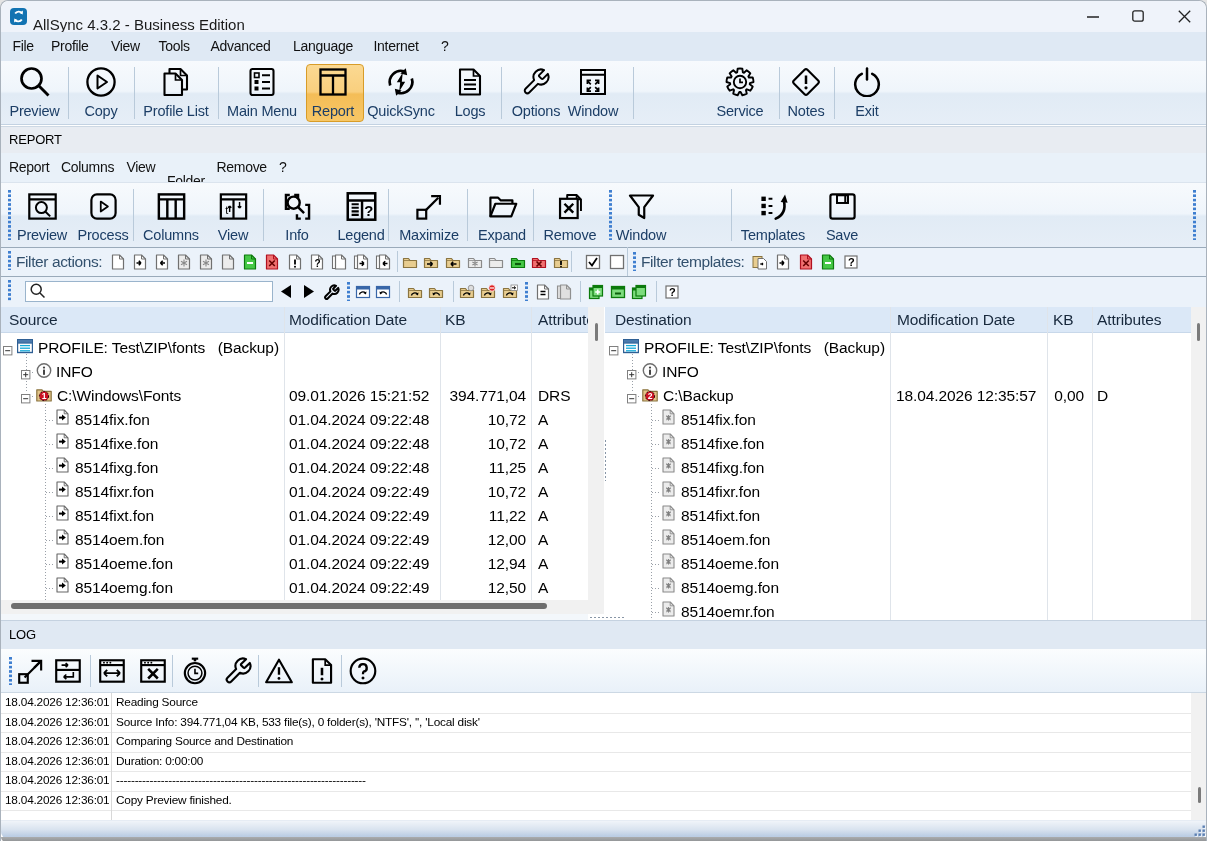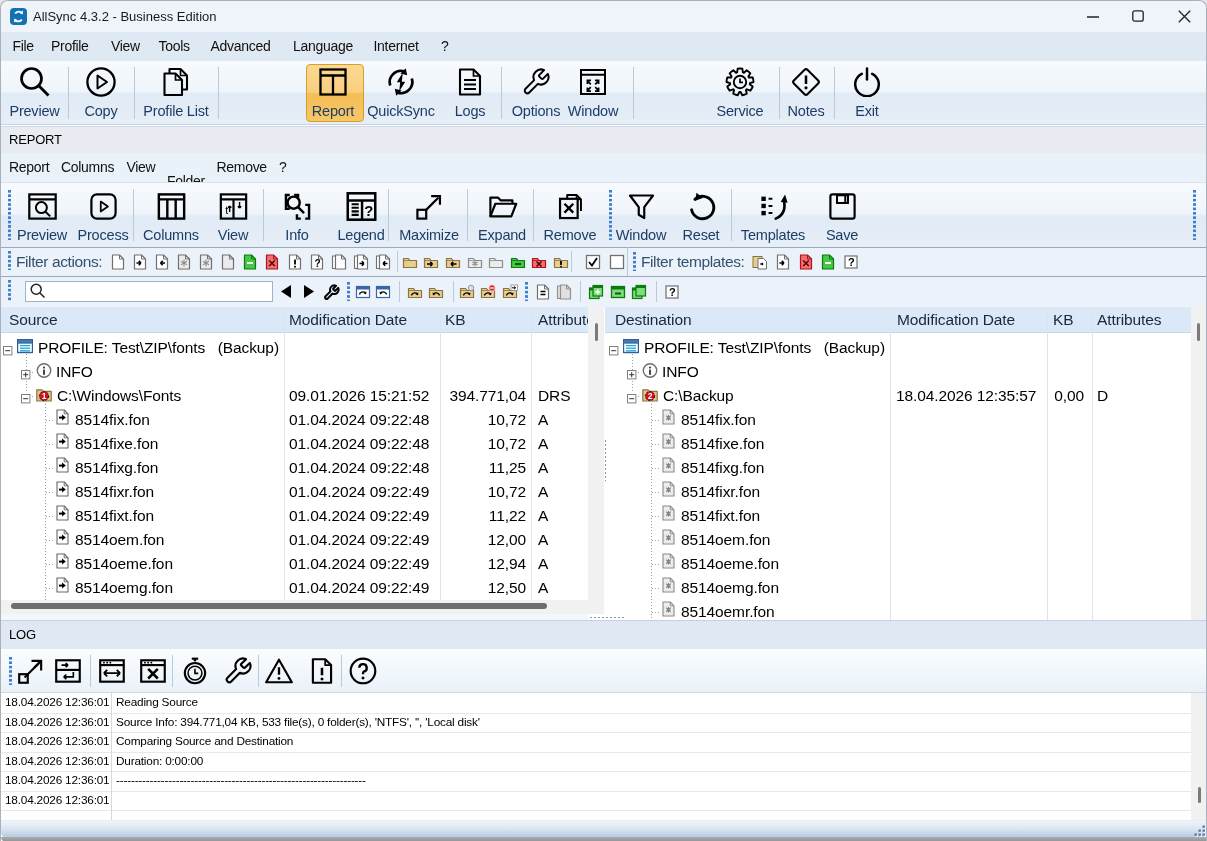--- a/index.html
+++ b/index.html
@@ -19,21 +19,21 @@
 </style></head><body>
 <div id="win">
     <div style="position:absolute;left:0px;top:0px;width:1205px;height:31px;background:#eff3fa;border-radius:8px 8px 0 0;"></div>
     <svg style="position:absolute;left:9px;top:7px;" width="17" height="17" viewBox="0 0 17 17">
       <rect width="17" height="17" rx="4" fill="#1273b2"></rect>
       <path d="M5.2 5.6 A 4.2 4.2 0 0 1 12 5.2" stroke="#fff" stroke-width="1.9" fill="none"></path>
       <path d="M12.9 2.6 L12.7 6.6 L9.4 5 Z" fill="#fff"></path>
       <path d="M11.8 11.4 A 4.2 4.2 0 0 1 5 11.8" stroke="#fff" stroke-width="1.9" fill="none"></path>
       <path d="M4.1 14.4 L4.3 10.4 L7.6 12 Z" fill="#fff"></path>
     </svg>
-    <div style="position:absolute;left:32px;top:0px;width:400px;height:31px;line-height:31px;font-size:13px;color:#1a1a1a;">AllSync 4.3.2 - Business Edition</div>
+    <div style="position:absolute;left:32px;top:8px;width:400px;height:31px;line-height:31px;font-size:15px;color:#1a1a1a;">AllSync 4.3.2 - Business Edition</div>
     <svg style="position:absolute;left:1086px;top:10px;" width="12" height="12" viewBox="0 0 12 12">
       <line x1="0" y1="6" x2="12" y2="6" stroke="#222" stroke-width="1.3"></line>
     </svg>
     <svg style="position:absolute;left:1131px;top:9px;" width="12" height="12" viewBox="0 0 12 12">
       <rect x="0.8" y="0.8" width="10.4" height="10.4" rx="2" stroke="#222" stroke-width="1.3" fill="none"></rect>
     </svg>
     <svg style="position:absolute;left:1177px;top:9px;" width="13" height="13" viewBox="0 0 13 13">
       <path d="M0.8 0.8 L12.2 12.2 M12.2 0.8 L0.8 12.2" stroke="#222" stroke-width="1.3"></path>
     </svg>
     <div style="position:absolute;left:0px;top:31px;width:1205px;height:29px;background:#dfe9f4;"></div>
@@ -63,20 +63,32 @@
     </div>
     <div class="tb-item" style="left:120px;top:66px;width:110px;">
       <svg width="30" height="30" viewBox="0 0 30 30">
         <path d="M8.5 6.5 V2 H19.5 L26 8.5 V22.5 H20.5" stroke="#000" stroke-width="2.1" fill="none" stroke-linejoin="round"></path>
         <path d="M19.5 2 V8.5 H26" stroke="#000" stroke-width="1.7" fill="none"></path>
         <path d="M3.5 6.5 H14.5 L21 13 V28 H3.5 Z" stroke="#000" stroke-width="2.1" fill="none" stroke-linejoin="round"></path>
         <path d="M14.5 6.5 V13 H21" stroke="#000" stroke-width="1.7" fill="none"></path>
       </svg>
       <div class="tb-label">Profile List</div>
     </div>
+    <div class="tb-item" style="left:206px;top:66px;width:110px;">
+      <svg width="30" height="30" viewBox="0 0 30 30">
+        <rect x="3.5" y="2" width="23" height="26" rx="2" stroke="#000" stroke-width="2.1" fill="none"></rect>
+        <rect x="7.5" y="6" width="4.5" height="4.5" stroke="#000" stroke-width="1.6" fill="none"></rect>
+        <line x1="15" y1="8.2" x2="23" y2="8.2" stroke="#000" stroke-width="2"></line>
+        <rect x="7.5" y="13" width="4" height="4" fill="#000"></rect>
+        <line x1="15" y1="15" x2="23" y2="15" stroke="#000" stroke-width="2"></line>
+        <rect x="7.5" y="19.5" width="4" height="4" fill="#000"></rect>
+        <line x1="15" y1="21.5" x2="23" y2="21.5" stroke="#000" stroke-width="2"></line>
+      </svg>
+      <div class="tb-label">Main Menu</div>
+    </div>
     <div class="tb-item" style="left:277px;top:66px;width:110px;">
       <svg width="30" height="30" viewBox="0 0 30 30">
         <rect x="2.5" y="2.5" width="25" height="25" stroke="#000" stroke-width="2.3" fill="none"></rect>
         <line x1="2.5" y1="8.5" x2="27.5" y2="8.5" stroke="#000" stroke-width="2.3"></line>
         <line x1="15" y1="8.5" x2="15" y2="27.5" stroke="#000" stroke-width="2.3"></line>
       </svg>
       <div class="tb-label">Report</div>
     </div>
     <div class="tb-item" style="left:345px;top:66px;width:110px;">
       <svg width="30" height="30" viewBox="0 0 30 30">
@@ -258,29 +270,20 @@
       </svg>
       <div class="tb-label" style="margin-top:4px;">Remove</div>
     </div>
     <div class="tb-item" style="left:585px;top:189px;width:110px;">
       <svg width="33" height="33" viewBox="0 0 33 33">
         <g transform="scale(1.1)">
           <path d="M4.5 5 H25.5 L17.5 15.5 V25.5 L12.5 22.5 V15.5 Z" stroke="#000" stroke-width="2" fill="none" stroke-linejoin="round"></path>
         </g>
       </svg>
       <div class="tb-label" style="margin-top:4px;">Window</div>
-    </div>
-    <div class="tb-item" style="left:645px;top:189px;width:110px;">
-      <svg width="33" height="33" viewBox="0 0 33 33">
-        <g transform="scale(1.1)">
-          <path d="M9 8.5 A 10.2 10.2 0 1 1 6 18" stroke="#000" stroke-width="2.6" fill="none" stroke-linecap="round"></path>
-          <path d="M10.5 2.5 L9.2 9.8 L16.2 7.2 Z" fill="#000"></path>
-        </g>
-      </svg>
-      <div class="tb-label" style="margin-top:4px;">Reset</div>
     </div>
     <div class="tb-item" style="left:786px;top:189px;width:110px;">
       <svg width="33" height="33" viewBox="0 0 33 33">
         <g transform="scale(1.1)">
           <rect x="4" y="4" width="22" height="22" rx="2" stroke="#000" stroke-width="2" fill="none"></rect>
           <rect x="10" y="4.8" width="10" height="7" stroke="#000" stroke-width="1.8" fill="none"></rect>
           <line x1="17.5" y1="5.5" x2="17.5" y2="11" stroke="#000" stroke-width="1.8"></line>
         </g>
       </svg>
       <div class="tb-label" style="margin-top:4px;">Save</div>
@@ -905,20 +908,21 @@
     <div class="logrow" style="position:absolute;left:115px;top:692.0px;width:1000px;height:19.5px;line-height:19.5px;">Reading Source</div>
     <div class="logrow" style="position:absolute;left:4px;top:711.5px;width:104px;height:19.5px;line-height:19.5px;">18.04.2026 12:36:01</div>
     <div class="logrow" style="position:absolute;left:115px;top:711.5px;width:1000px;height:19.5px;line-height:19.5px;">Source Info: 394.771,04 KB, 533 file(s), 0 folder(s), 'NTFS', '', 'Local disk'</div>
     <div class="logrow" style="position:absolute;left:4px;top:731.0px;width:104px;height:19.5px;line-height:19.5px;">18.04.2026 12:36:01</div>
     <div class="logrow" style="position:absolute;left:115px;top:731.0px;width:1000px;height:19.5px;line-height:19.5px;">Comparing Source and Destination</div>
     <div class="logrow" style="position:absolute;left:4px;top:750.5px;width:104px;height:19.5px;line-height:19.5px;">18.04.2026 12:36:01</div>
     <div class="logrow" style="position:absolute;left:115px;top:750.5px;width:1000px;height:19.5px;line-height:19.5px;">Duration: 0:00:00</div>
     <div class="logrow" style="position:absolute;left:4px;top:770.0px;width:104px;height:19.5px;line-height:19.5px;">18.04.2026 12:36:01</div>
     <div class="logrow" style="position:absolute;left:115px;top:770.0px;width:1000px;height:19.5px;line-height:19.5px;">-------------------------------------------------------------------</div>
     <div class="logrow" style="position:absolute;left:4px;top:789.5px;width:104px;height:19.5px;line-height:19.5px;">18.04.2026 12:36:01</div>
+    <div class="logrow" style="position:absolute;left:115px;top:789.5px;width:1000px;height:19.5px;line-height:19.5px;">Copy Preview finished.</div>
     <div style="position:absolute;left:0px;top:711.5px;width:1190px;height:1px;background:#e8e8e8;"></div>
     <div style="position:absolute;left:0px;top:731.0px;width:1190px;height:1px;background:#e8e8e8;"></div>
     <div style="position:absolute;left:0px;top:750.5px;width:1190px;height:1px;background:#e8e8e8;"></div>
     <div style="position:absolute;left:0px;top:770.0px;width:1190px;height:1px;background:#e8e8e8;"></div>
     <div style="position:absolute;left:0px;top:789.5px;width:1190px;height:1px;background:#e8e8e8;"></div>
     <div style="position:absolute;left:0px;top:809.0px;width:1190px;height:1px;background:#e8e8e8;"></div>
     <div style="position:absolute;left:110px;top:692px;width:1px;height:127px;background:#d8d8d8;"></div>
     <div style="position:absolute;left:1190px;top:692px;width:16px;height:127px;background:#f1f1f1;"></div>
     <div style="position:absolute;left:1197px;top:786px;width:3px;height:16px;background:#7a7a7a;border-radius:2px;"></div>
     <div style="position:absolute;left:0px;top:819px;width:1205px;height:18px;background:linear-gradient(#f0f4f9 0%, #d9e3ef 50%, #bacce3 90%, #c5d5e8 100%);border-top:1px solid #e6ecf4;border-radius:0 0 6px 6px;"></div>

